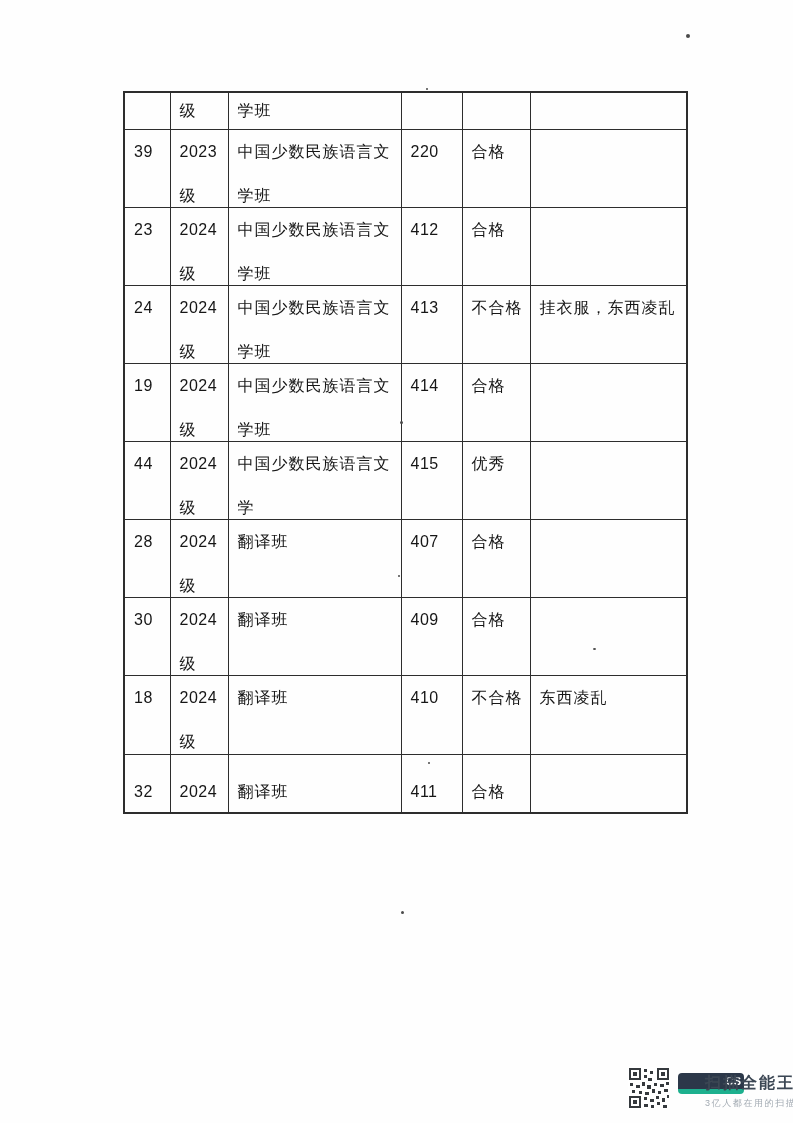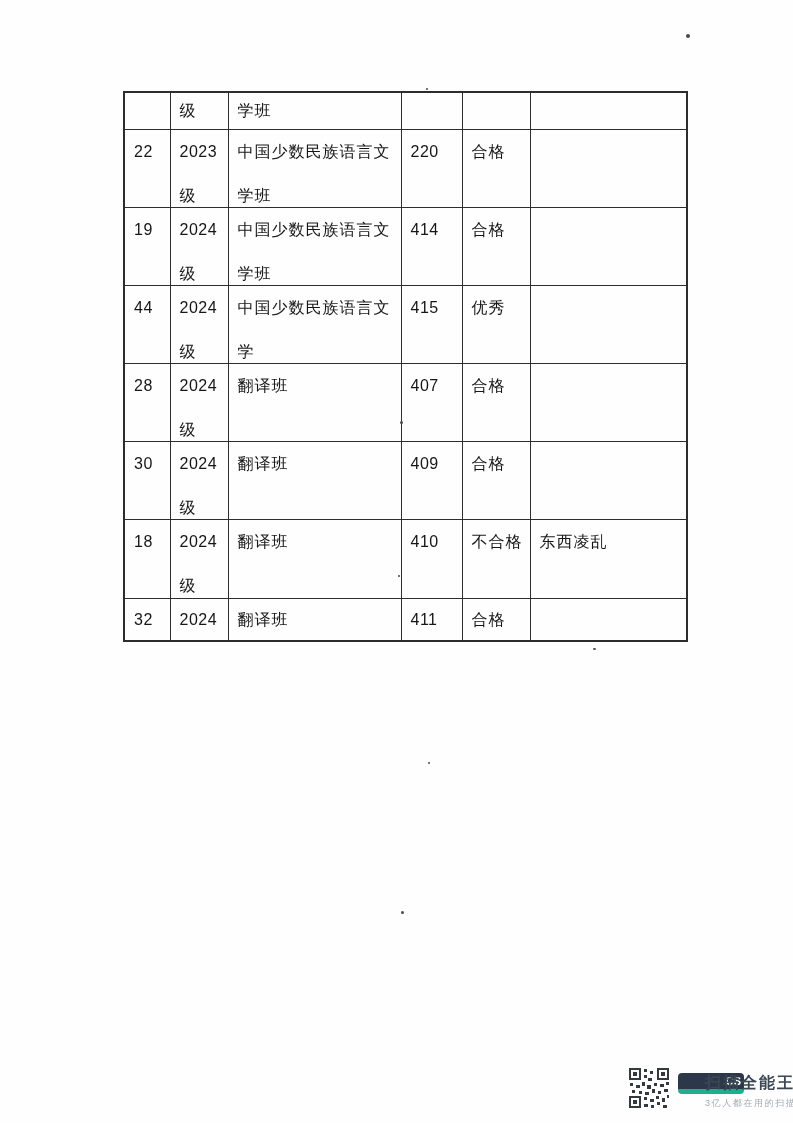--- a/index.html
+++ b/index.html
@@ -19,21 +19,21 @@
     padding:11px 4px 0 9px;
     font-size:16px;
     letter-spacing:1px;
     line-height:22px;
     overflow:hidden;
   }
   td .l2{margin-top:22px;}
   tr.h-part td{height:29px;padding-top:7px;}
   tr.h-std td{height:65px;}
   tr.h-tall td{height:67px;}
-  tr.h-last td{height:31px;padding-top:10px;margin-top:44px;}
+  tr.h-last td{height:31px;padding-top:26px;margin-top:44px;}
   .num{letter-spacing:0.5px;}
   
   .speck{position:absolute;background:#4a4a4a;border-radius:50%;}
   
   .wm{position:absolute;left:628px;top:1066px;width:150px;height:48px;}
   .wm-qr{position:absolute;left:0;top:1px;width:42px;height:42px;}
   .wm-logo{
     position:absolute;left:50px;top:7px;width:21px;height:21px;border-radius:4px;
     background:linear-gradient(180deg,#2c3849 76%,#1db08e 76%);
     color:#ffffff;font-weight:bold;font-size:11px;line-height:17px;text-align:center;padding-left:45px;
@@ -78,21 +78,21 @@
       <td>
             <div class="l1"></div>
           </td>
       <td>
             <div class="l1"></div>
           </td>
     </tr>
 
     <tr class="h-std">
       <td>
-            <div class="l1 num">22</div>
+            <div class="l1 num">39</div>
           </td>
       <td>
             <div class="l1 num">2023</div>
             <div class="l2">级</div>
           </td>
       <td>
             <div class="l1">中国少数民族语言文</div>
             <div class="l2">学班</div>
           </td>
       <td>
@@ -100,21 +100,67 @@
           </td>
       <td>
             <div class="l1">合格</div>
           </td>
       <td>
             <div class="l1"></div>
             <div class="l2"></div>
           </td>
     </tr>
 
-
+    <tr class="h-std">
+      <td>
+            <div class="l1 num">23</div>
+          </td>
+      <td>
+            <div class="l1 num">2024</div>
+            <div class="l2">级</div>
+          </td>
+      <td>
+            <div class="l1">中国少数民族语言文</div>
+            <div class="l2">学班</div>
+          </td>
+      <td>
+            <div class="l1 num">412</div>
+          </td>
+      <td>
+            <div class="l1">合格</div>
+          </td>
+      <td>
+            <div class="l1"></div>
+            <div class="l2"></div>
+          </td>
+    </tr>
+
+    <tr class="h-std">
+      <td>
+            <div class="l1 num">24</div>
+          </td>
+      <td>
+            <div class="l1 num">2024</div>
+            <div class="l2">级</div>
+          </td>
+      <td>
+            <div class="l1">中国少数民族语言文</div>
+            <div class="l2">学班</div>
+          </td>
+      <td>
+            <div class="l1 num">413</div>
+          </td>
+      <td>
+            <div class="l1">不合格</div>
+          </td>
+      <td>
+            <div class="l1">挂衣服，东西凌乱</div>
+            <div class="l2"></div>
+          </td>
+    </tr>
 
     <tr class="h-std">
       <td>
             <div class="l1 num">19</div>
           </td>
       <td>
             <div class="l1 num">2024</div>
             <div class="l2">级</div>
           </td>
       <td>

